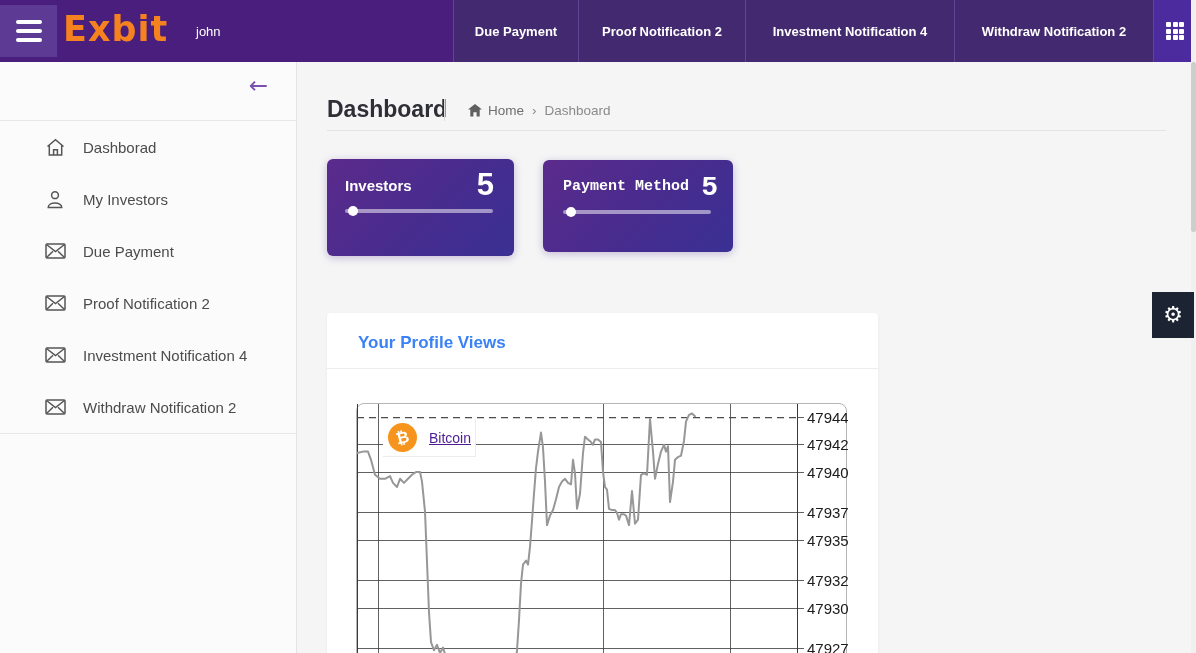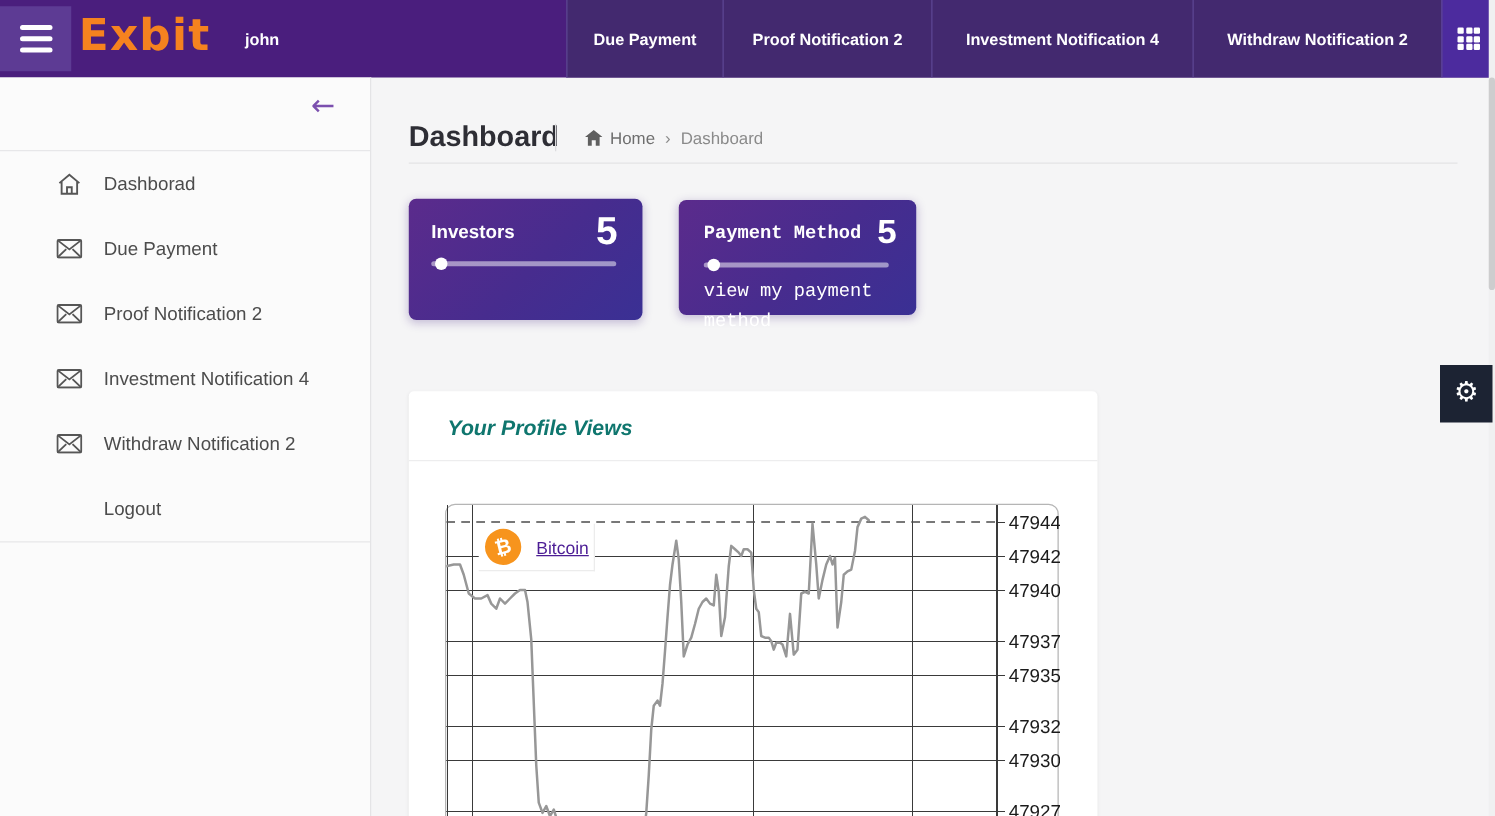--- a/index.html
+++ b/index.html
@@ -12,21 +12,21 @@
   .navbar { position:absolute; left:0; top:0; width:1196px; height:62px; background:#4a1e7d; }
   .hamburger {
     position:absolute; left:0; top:5px; width:57px; height:52px; background:#5d3b94;
     display:flex; flex-direction:column; justify-content:center; align-items:center; gap:5px; cursor:pointer;
   }
   .hamburger .bar { width:26px; height:4px; background:#fff; border-radius:2px; }
   .logo {
     position:absolute; left:63px; top:9px; font-size:35px; font-weight:bold;
     color:#f5821f; letter-spacing:1px; font-family:"DejaVu Sans", sans-serif;
   }
-  .username { position:absolute; left:196px; top:24px; font-size:13px; font-weight:bold; color:#fff; }
+  .username { position:absolute; left:196px; top:24px; font-size:13px; font-weight:normal; color:#fff; }
   .nav-items { position:absolute; left:453px; top:0; height:62px; display:flex; background:#43296f; }
   .nav-item {
     height:62px; display:flex; align-items:center; justify-content:center;
     color:#fff; font-size:13px; font-weight:bold; border-left:1px solid #5d4694; cursor:pointer;
     text-align:center;
   }
   .nav-item:nth-child(1){ width:125px; }
   .nav-item:nth-child(2){ width:167px; }
   .nav-item:nth-child(3){ width:209px; }
   .nav-item:nth-child(4){ width:199px; }
@@ -75,21 +75,21 @@
   .slider { position:absolute; left:18px; top:50px; height:4px; border-radius:3px; background:rgba(255,255,255,.5); cursor:pointer; }
   .card-investors .slider { width:148px; }
   .card-payment .slider { left:20px; width:148px; }
   .slider-knob { position:absolute; left:3px; top:-3px; width:10px; height:10px; border-radius:50%; background:#fff; }
   .card-link { position:absolute; left:20px; top:62px; width:160px; font-size:15px; line-height:24px; color:#fff; cursor:pointer; }
   
   .panel {
     position:absolute; left:327px; top:313px; width:551px; height:400px;
     background:#fff; border-radius:4px; box-shadow:0 1px 3px rgba(0,0,0,.06);
   }
-  .panel-title { position:absolute; left:31px; top:20px; font-size:17px; font-weight:bold; color:#0f766e;font-style:italic; }
+  .panel-title { position:absolute; left:31px; top:20px; font-size:17px; font-weight:bold; color:#3b82f6; }
   .panel-divider { position:absolute; left:0; top:55px; width:100%; height:1px; background:#ededee; }
   .chart-box {
     position:absolute; left:29px; top:90px; width:491px; height:332px;
     border:1px solid #b5b5b5; border-radius:8px; background:#fff;
   }
   .chart-box svg { display:block; }
   .grid-line { stroke:#3a3a3a; stroke-width:0.8; shape-rendering:crispEdges; }
   .plot-border { stroke:#3a3a3a; stroke-width:1; shape-rendering:crispEdges; }
   .dashed-line { stroke:#4c4c4c; stroke-width:1.2; stroke-dasharray:7 5; }
   .tick-text { fill:#1b1b1b; font-size:15px; font-family:"Liberation Sans",sans-serif; }
@@ -158,20 +158,29 @@
       <div class="menu-item">
         <span class="mi-icon">
           <svg width="21" height="19" viewBox="0 0 21 19">
               <path d="M2.5 8.5 L10.5 1.8 L18.5 8.5 M4.3 7.4 V17 H16.7 V7.4 M8.6 17 V11.8 H12.4 V17"></path>
             </svg>
         </span>
         <span class="mi-label">Dashborad</span>
       </div>
       <div class="menu-item">
         <span class="mi-icon">
+          <svg width="20" height="19" viewBox="0 0 20 19">
+              <circle cx="10" cy="5.2" r="3.4"></circle>
+              <path d="M3.2 17.5 C3.2 11.5 16.8 11.5 16.8 17.5 Z"></path>
+            </svg>
+        </span>
+        <span class="mi-label">My Investors</span>
+      </div>
+      <div class="menu-item">
+        <span class="mi-icon">
           <svg width="21" height="16" viewBox="0 0 21 16">
               <rect x="1" y="1" width="19" height="14" rx="1"></rect>
               <path d="M1.5 1.5 L10.5 8.5 L19.5 1.5 M1.5 14.5 L8 8.3 M19.5 14.5 L13 8.3"></path>
             </svg>
         </span>
         <span class="mi-label">Due Payment</span>
       </div>
       <div class="menu-item">
         <span class="mi-icon">
           <svg width="21" height="16" viewBox="0 0 21 16">
@@ -191,24 +200,20 @@
         <span class="mi-label">Investment Notification 4</span>
       </div>
       <div class="menu-item">
         <span class="mi-icon">
           <svg width="21" height="16" viewBox="0 0 21 16">
               <rect x="1" y="1" width="19" height="14" rx="1"></rect>
               <path d="M1.5 1.5 L10.5 8.5 L19.5 1.5 M1.5 14.5 L8 8.3 M19.5 14.5 L13 8.3"></path>
             </svg>
         </span>
         <span class="mi-label">Withdraw Notification 2</span>
-      </div>
-      <div class="menu-item">
-        <span class="mi-icon"></span>
-        <span class="mi-label">Logout</span>
       </div>
     </nav>
     <div class="sidebar-divider"></div>
   </aside>
 
   <h1 class="page-title">Dashboard</h1>
   <div class="title-vsep"></div>
   <div class="breadcrumb">
     <span class="crumb-home">
       <svg width="14" height="13" viewBox="0 0 14 13">
@@ -227,21 +232,20 @@
     <div class="slider">
       <div class="slider-knob"></div>
     </div>
   </div>
   <div class="stat-card card-payment">
     <div class="stat-title">Payment Method</div>
     <div class="stat-value">5</div>
     <div class="slider">
       <div class="slider-knob"></div>
     </div>
-    <div class="card-link">view my payment method</div>
   </div>
 
   <section class="panel">
     <div class="panel-title">Your Profile Views</div>
     <div class="panel-divider"></div>
     <div class="chart-box">
       <svg id="chart-svg" width="491" height="332" viewBox="0 0 491 332">
           <line x1="21" y1="0" x2="21" y2="332" class="grid-line"></line>
           <line x1="246" y1="0" x2="246" y2="332" class="grid-line"></line>
           <line x1="373" y1="0" x2="373" y2="332" class="grid-line"></line>

